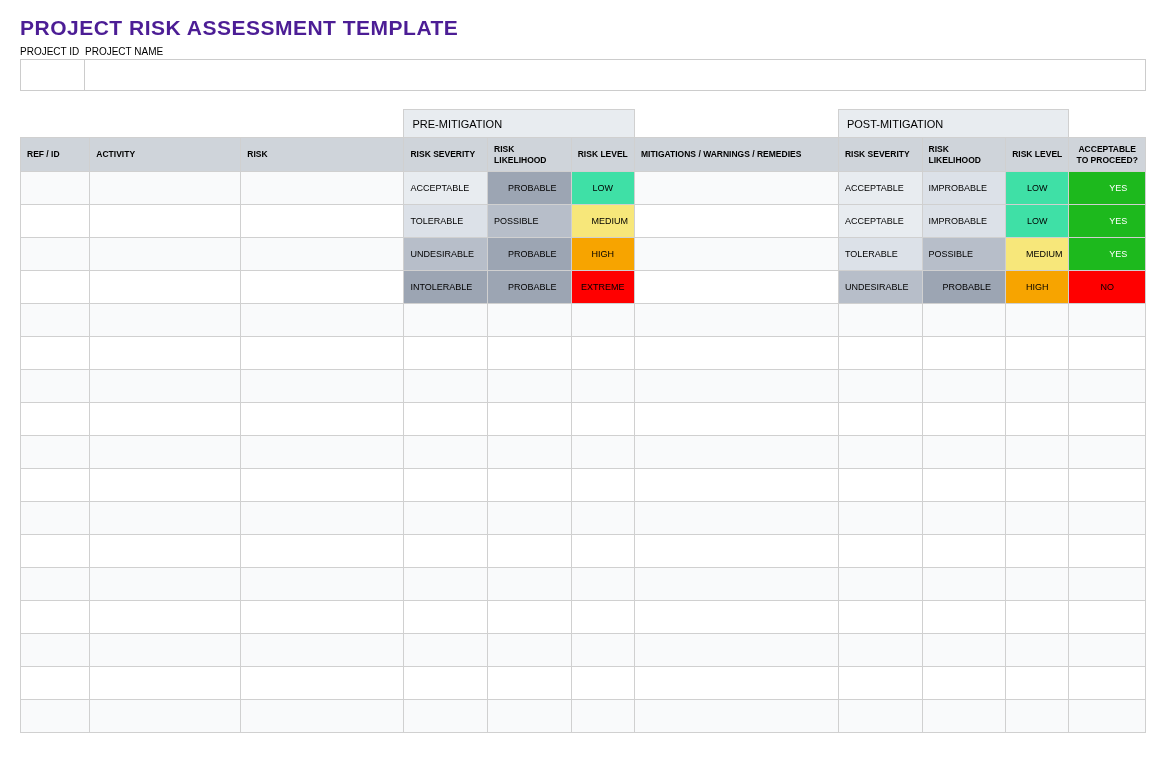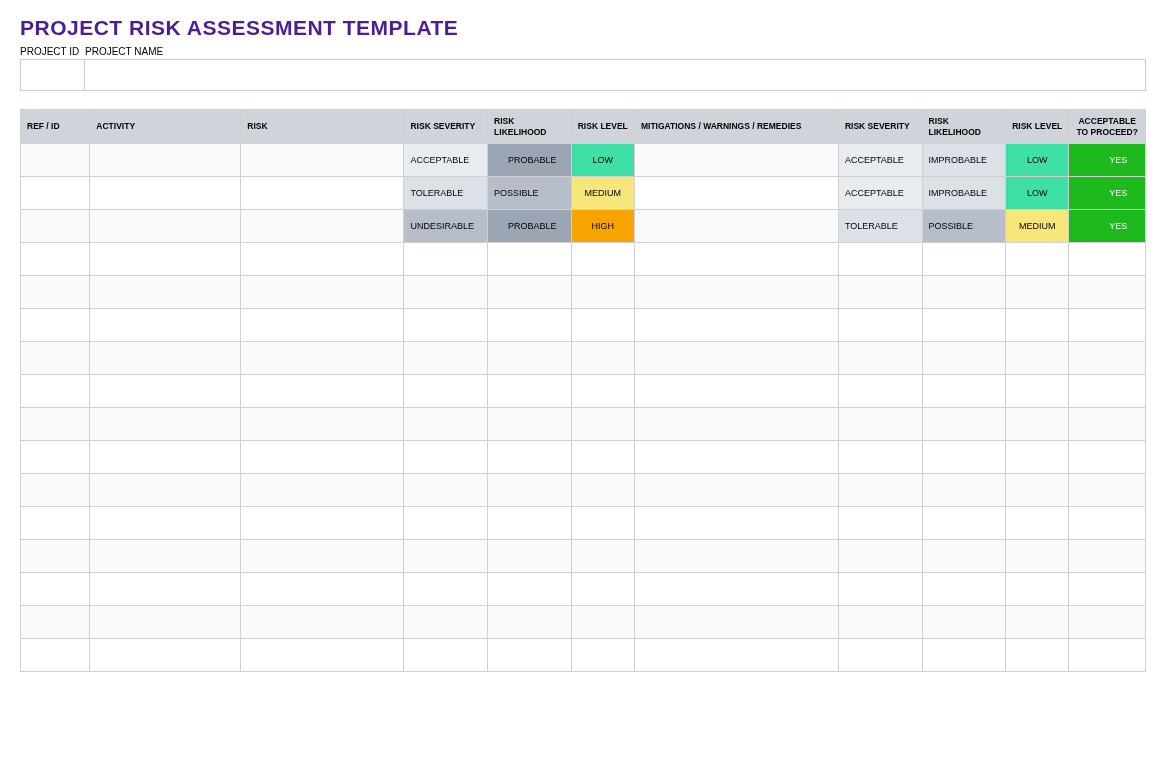--- a/index.html
+++ b/index.html
@@ -86,21 +86,21 @@
   }
   tbody tr:nth-child(even) td { background: #fff; }
   .cell-sev-acceptable { background: #e8ecf0 !important; }
   .cell-sev-tolerable  { background: #dce1e8 !important; }
   .cell-sev-undesirable{ background: #b7bec9 !important; }
   .cell-sev-intolerable{ background: #9ca5b3 !important; }
   .cell-like-probable  { background: #9ca5b3 !important; padding-left: 20px; }
   .cell-like-possible  { background: #b7bec9 !important; margin-top: 36px; }
   .cell-like-improbable{ background: #dce1e8 !important; }
   .cell-level-low     { background: #3fe0a6 !important; text-align: center;}
-  .cell-level-medium  { background: #f7e77a !important; text-align: center;}
+  .cell-level-medium  { background: #f7e77a !important; text-align: right;}
   .cell-level-high    { background: #f7a400 !important; text-align: center;}
   .cell-level-extreme { background: #ff0000 !important; text-align: center;}
   .cell-proceed-yes   { background: #1db91d !important; color: #fff; text-align: center; padding-left: 28px;}
   .cell-proceed-no    { background: #ff0000 !important; color: #000; text-align: center;}
   col.c-ref { width: 68px; }
   col.c-activity { width: 148px; }
   col.c-risk { width: 160px; }
   col.c-sev { width: 82px; }
   col.c-like { width: 82px; }
   col.c-level { width: 62px; }
@@ -131,20 +131,27 @@
     <col class="c-sev">
       <col class="c-like">
       <col class="c-level">
     <col class="c-mit">
     <col class="c-sev">
       <col class="c-like">
       <col class="c-level">
     <col class="c-proceed">
   </colgroup>
   <thead>
+    <tr class="section-header">
+      <th class="blank" colspan="3"></th>
+      <th colspan="3">PRE-MITIGATION</th>
+      <th class="blank"></th>
+      <th colspan="3">POST-MITIGATION</th>
+      <th class="blank"></th>
+    </tr>
     <tr class="col-headers">
       <th>REF / ID</th>
       <th>ACTIVITY</th>
       <th>RISK</th>
       <th>RISK SEVERITY</th>
       <th>RISK LIKELIHOOD</th>
       <th>RISK LEVEL</th>
       <th>MITIGATIONS / WARNINGS / REMEDIES</th>
       <th>RISK SEVERITY</th>
       <th>RISK LIKELIHOOD</th>
@@ -189,20 +196,33 @@
         <td></td>
         <td class="cell-sev-tolerable">TOLERABLE</td>
         <td class="cell-like-possible">POSSIBLE</td>
         <td class="cell-level-medium">MEDIUM</td>
         <td class="cell-proceed-yes">YES</td>
       </tr>
       <tr>
         <td></td>
         <td></td>
         <td></td>
+        <td class="cell-sev-intolerable">INTOLERABLE</td>
+        <td class="cell-like-probable">PROBABLE</td>
+        <td class="cell-level-extreme">EXTREME</td>
+        <td></td>
+        <td class="cell-sev-undesirable">UNDESIRABLE</td>
+        <td class="cell-like-probable">PROBABLE</td>
+        <td class="cell-level-high">HIGH</td>
+        <td class="cell-proceed-no">NO</td>
+      </tr>
+      <tr>
+        <td></td>
+        <td></td>
+        <td></td>
         <td></td>
         <td></td>
         <td></td>
         <td></td>
         <td></td>
         <td></td>
         <td></td>
         <td></td>
       </tr>
       <tr>

